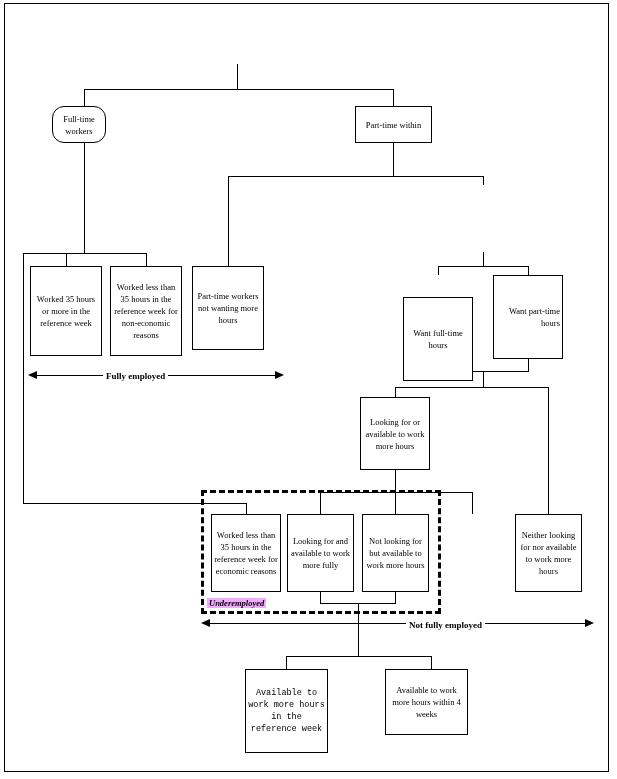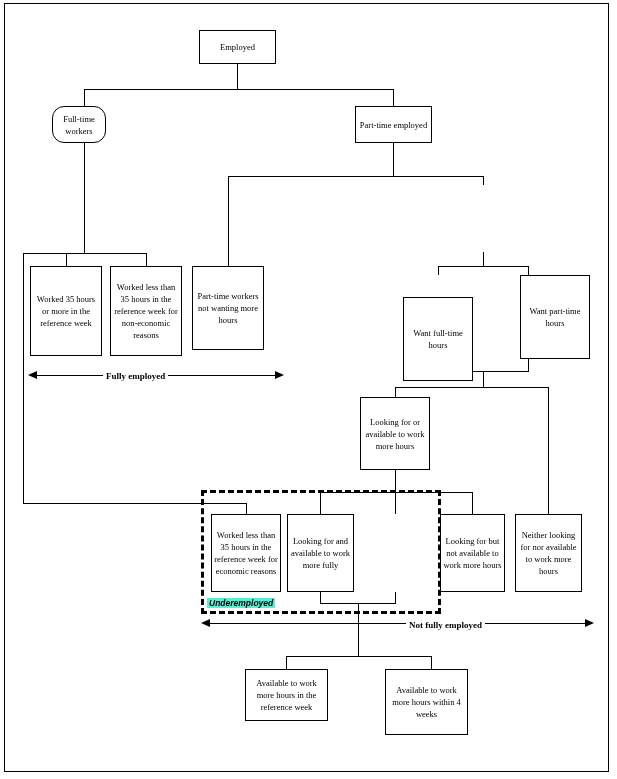--- a/index.html
+++ b/index.html
@@ -92,27 +92,27 @@
     font-size: 9px;
     font-weight: bold;
     color: #000000;
     white-space: nowrap;
     background: #ffffff;
     padding: 0 3px;
     z-index: 4;
   }
   .dashlabel {
     position: absolute;
-    font-family: Liberation Sans, sans-serif;
+    font-family: Liberation Serif, serif;
     font-size: 8.5px;
     font-style: italic;
     font-weight: bold;
     color: #000000;
     white-space: nowrap;
-    background: #5eead4;
+    background: #f0abfc;
     padding: 0 2px;
     z-index: 4;
   }
 </style>
 </head>
 <body>
 
 <div id="page">
 
   <div id="frame"></div>
@@ -161,75 +161,72 @@
   <div class="ln lnv" style="left:395px; top:592px; height:11px;"></div>
   <div class="ln lnh" style="left:320px; top:603px; width:76px;"></div>
   <div class="ln lnv" style="left:358px; top:603px; height:53px;"></div>
   <div class="ln lnh" style="left:286px; top:656px; width:145px;"></div>
   <div class="ln lnv" style="left:286px; top:656px; height:13px;"></div>
   <div class="ln lnv" style="left:431px; top:656px; height:13px;"></div>
 
   <div class="dashbox" style="left:201px; top:490px; width:240px; height:124px;"></div>
   <div class="dashlabel" style="left:207px; top:598px;">Underemployed</div>
 
-  <div class="node" style="left:199px; top:30px; width:77px; height:34px;">
-    <span>Employed</span>
-  </div>
 
   <div class="node" style="left:52px; top:106px; width:54px; height:37px;border-radius:12px;">
     <span>Full-time workers</span>
   </div>
 
   <div class="node" style="left:355px; top:106px; width:77px; height:37px;">
-    <span>Part-time employed</span>
+    <span>Part-time within</span>
   </div>
 
 
   <div class="node" style="left:30px; top:266px; width:72px; height:90px;">
     <span>Worked 35 hours or more in the reference week</span>
   </div>
 
   <div class="node" style="left:110px; top:266px; width:72px; height:90px;">
     <span>Worked less than 35 hours in the reference week for non-economic reasons</span>
   </div>
 
   <div class="node" style="left:192px; top:266px; width:72px; height:84px;">
     <span>Part-time workers not wanting more hours</span>
   </div>
 
   <div class="node" style="left:403px; top:275px; width:70px; height:84px;margin-top:22px;">
     <span>Want full-time hours</span>
   </div>
 
-  <div class="node" style="left:520px; top:275px; width:70px; height:84px;">
+  <div class="node" style="left:493px; top:275px; width:70px; height:84px;text-align:right;">
     <span>Want part-time hours</span>
   </div>
 
   <div class="node" style="left:360px; top:397px; width:70px; height:73px;">
     <span>Looking for or available to work more hours</span>
   </div>
 
   <div class="node" style="left:211px; top:514px; width:70px; height:78px;">
     <span>Worked less than 35 hours in the reference week for economic reasons</span>
   </div>
 
   <div class="node" style="left:287px; top:514px; width:67px; height:78px;">
     <span>Looking for and available to work more fully</span>
   </div>
 
-
-  <div class="node" style="left:440px; top:514px; width:65px; height:78px;">
-    <span>Looking for but not available to work more hours</span>
-  </div>
+  <div class="node" style="left:362px; top:514px; width:67px; height:78px;">
+    <span>Not looking for but available to work more hours</span>
+  </div>
+
 
   <div class="node" style="left:515px; top:514px; width:67px; height:78px;">
     <span>Neither looking for nor available to work more hours</span>
   </div>
 
-  <div class="node" style="left:245px; top:669px; width:83px; height:52px;">
+  <div class="node" style="left:245px; top:669px; width:83px; height:84px;font-family:Liberation Mono, monospace;">
     <span>Available to work more hours in the reference week</span>
   </div>
 
   <div class="node" style="left:385px; top:669px; width:83px; height:66px;">
     <span>Available to work more hours within 4 weeks</span>
   </div>
 
   <div class="arrowline" style="left:35px; top:375px; width:242px;"></div>
   <div class="arrowhead ah-left" style="left:28px; top:371px;"></div>
   <div class="arrowhead ah-right" style="left:275px; top:371px;"></div>

